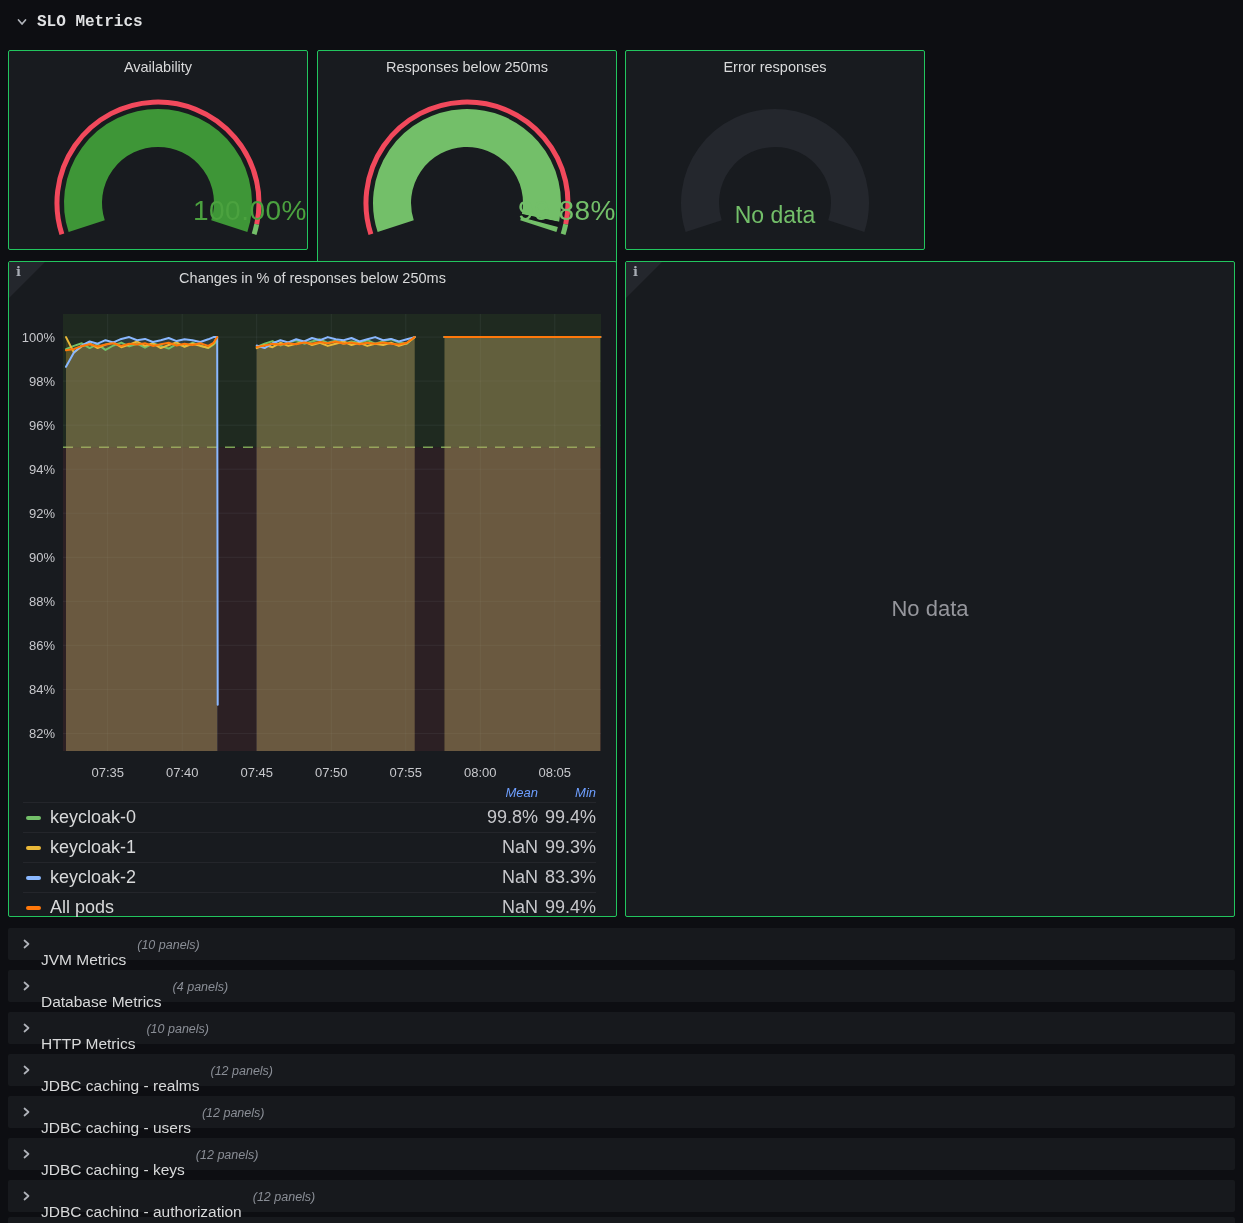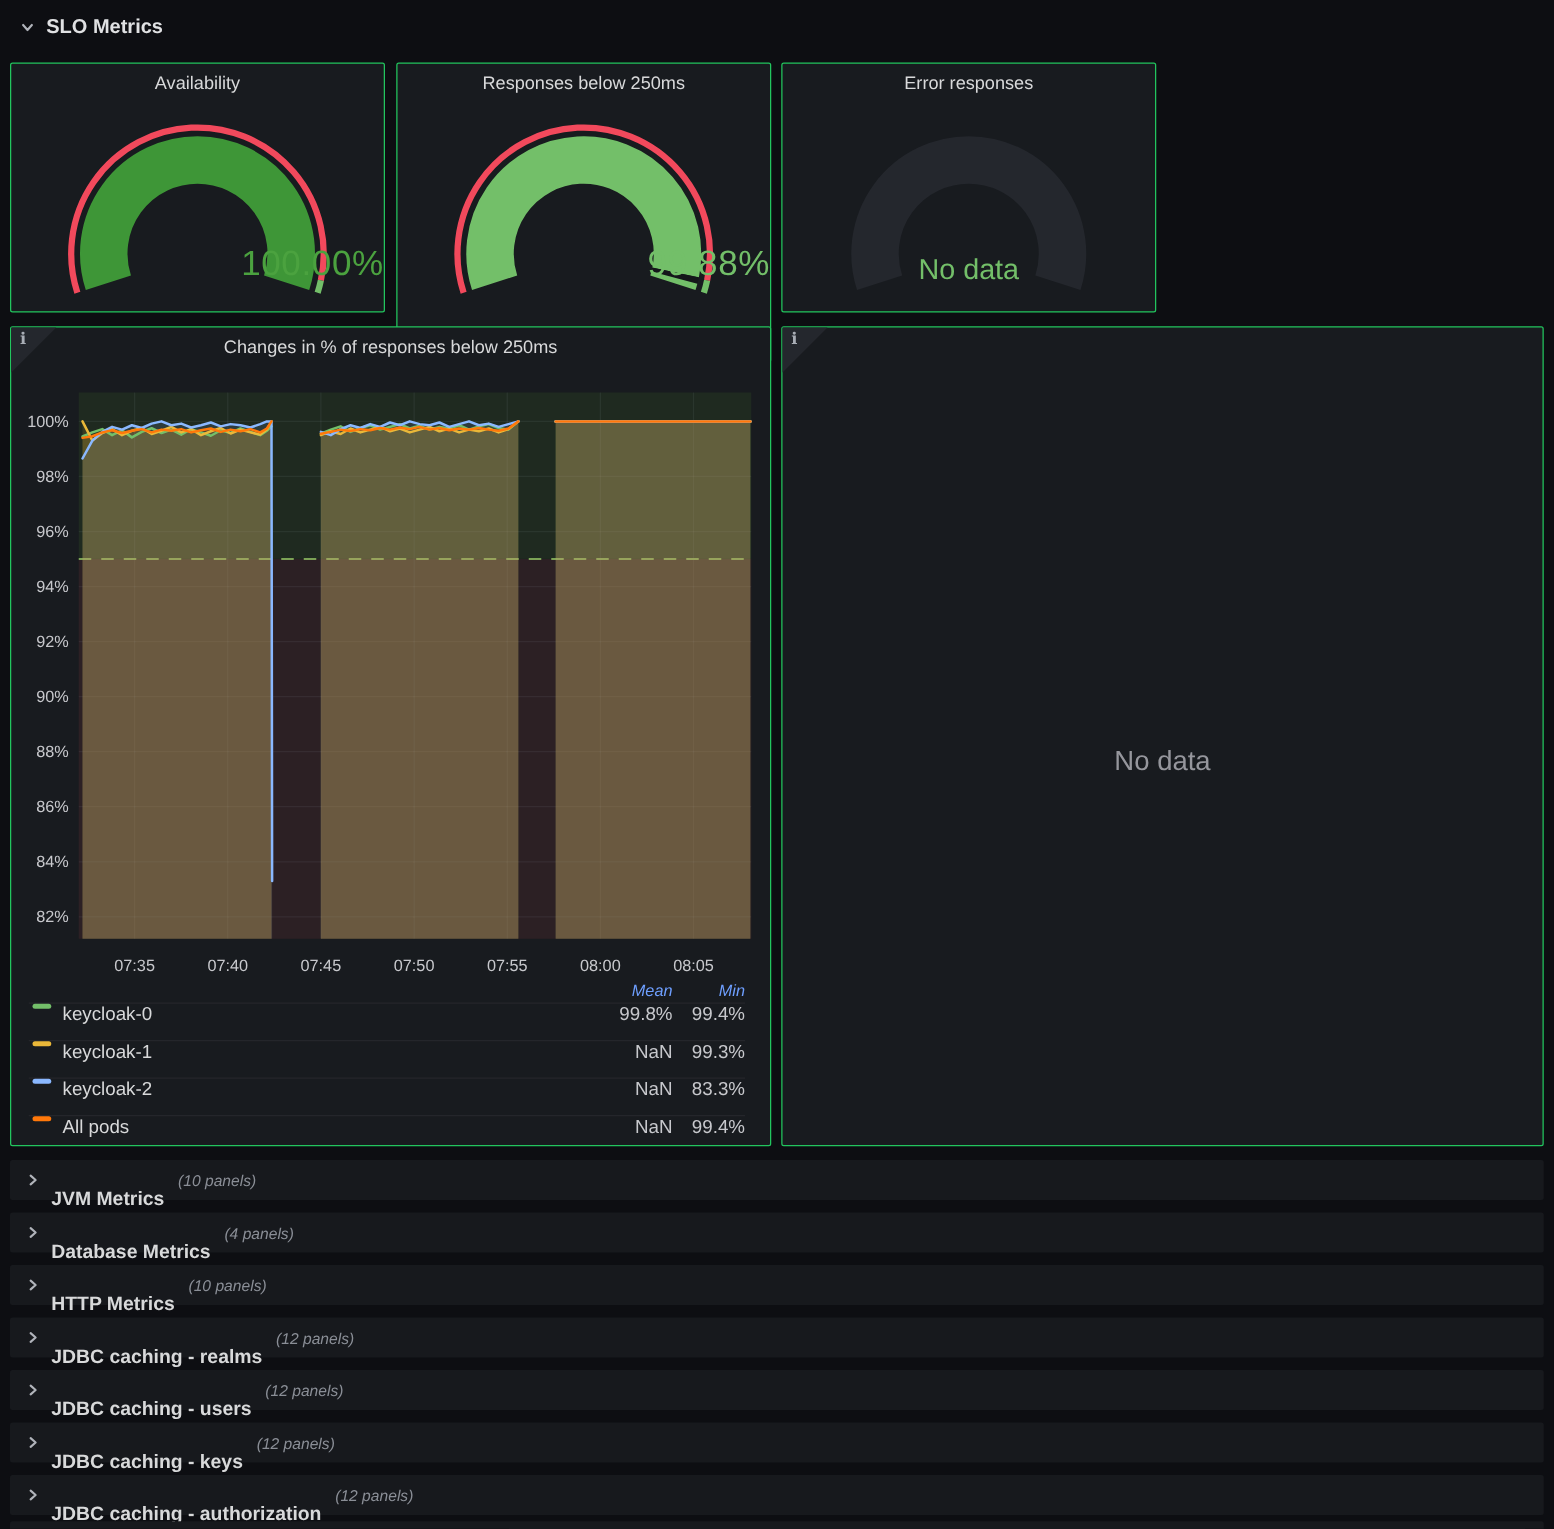--- a/index.html
+++ b/index.html
@@ -13,21 +13,21 @@
     position:absolute;background:#181b1f;border:1px solid #22c55e;
     border-radius:2px;box-sizing:border-box;
   }
   .panel-title{
     position:absolute;top:8px;left:36px;right:36px;text-align:center;
     font-size:14.5px;font-weight:500;color:#d8d9da;cursor:pointer;
     white-space:nowrap;overflow:hidden;z-index:3;
   }
   .sec-header{
     position:absolute;left:16px;top:13px;display:flex;align-items:center;
-    gap:9px;cursor:pointer;
+    gap:9px;cursor:pointer;font-family:Liberation Mono, monospace;
   }
   .sec-title{font-size:16px;font-weight:700;color:#e0e1e3;}
   .gauge-svg{position:absolute;left:0;top:0;z-index:1;}
   .gauge-value{
     position:absolute;top:144px;left:0;right:0;text-align:right;
     font-size:28px;font-weight:500;z-index:2;letter-spacing:.5px;
   }
   .gauge-nodata{
     position:absolute;top:151px;left:0;right:0;text-align:center;
     font-size:23px;font-weight:400;z-index:2;
@@ -38,35 +38,35 @@
   }
   .info-i{
     position:absolute;top:-34px;left:7px;
     font-family:"DejaVu Serif", serif;font-size:13px;font-weight:700;
     color:#a8adb5;font-style:normal;
   }
   .legend{position:absolute;left:14px;right:20px;top:521px;z-index:2;}
   .legend-header{display:flex;justify-content:flex-end;height:19px;align-items:center;font-style:italic;}
   .lh{width:70px;text-align:right;font-size:13px;font-weight:500;cursor:pointer;}
   .lh.min{width:58px;}
-  .lrow{display:flex;align-items:flex-start;height:29px;border-top:1px solid #24262b;font-size:15px;}
+  .lrow{display:flex;align-items:center;height:29px;border-top:1px solid #24262b;font-size:18px;}
   .lswatch{width:15px;height:4px;border-radius:2px;margin:0 9px 0 3px;flex:none;}
   .lname{flex:1;color:#d8d9da;cursor:pointer;}
   .lmean{width:70px;text-align:right;color:#c7c8cc;}
   .lmin{width:58px;text-align:right;color:#c7c8cc;}
   .nodata-big{
     position:absolute;top:334px;left:0;right:0;text-align:center;
     font-size:22px;color:#95969c;z-index:2;
   }
   .crow{
     position:absolute;left:8px;width:1227px;height:32px;background:#17191d;
     border-radius:2px;display:flex;align-items:center;padding-left:12px;
     box-sizing:border-box;cursor:pointer;
   }
-  .crow-title{font-size:15.5px;font-weight:700;color:#d8d9da;margin-left:9px;margin-top:31px;}
+  .crow-title{font-size:15.5px;font-weight:400;color:#d8d9da;margin-left:9px;margin-top:31px;}
   .crow-count{font-size:12.5px;font-style:italic;color:#8a8e96;margin-left:11px;margin-top:2px;text-align:center;}
   .sliver{
     position:absolute;left:8px;width:1227px;top:1217px;height:6px;
     background:#17191d;border-radius:2px 2px 0 0;
   }
   .chev{flex:none;display:block;}
   text{font-family:"Liberation Sans", sans-serif;}
 </style>
 </head>
 <body>

